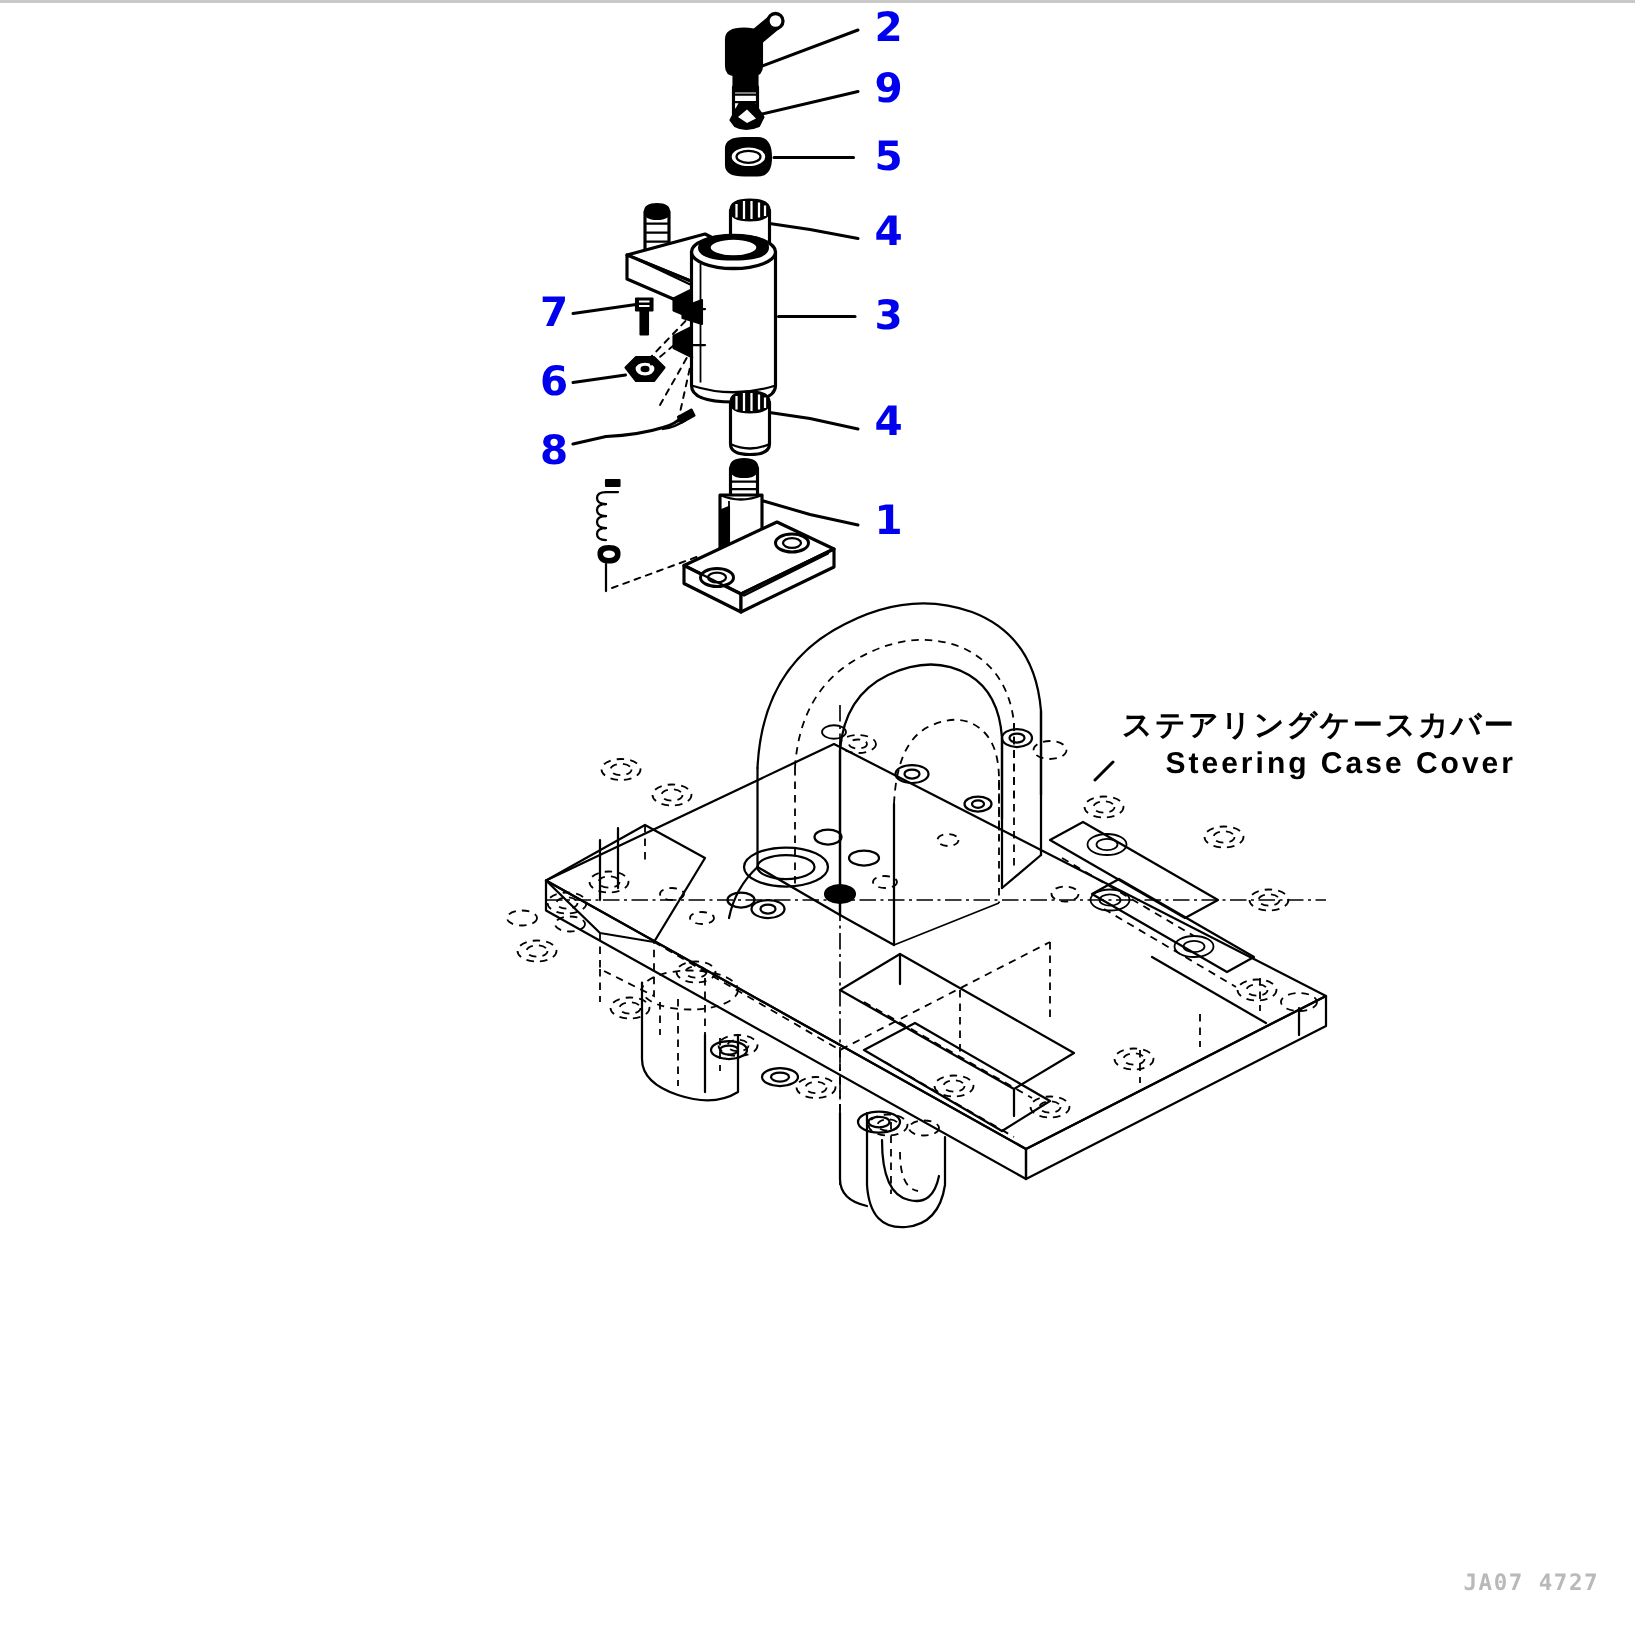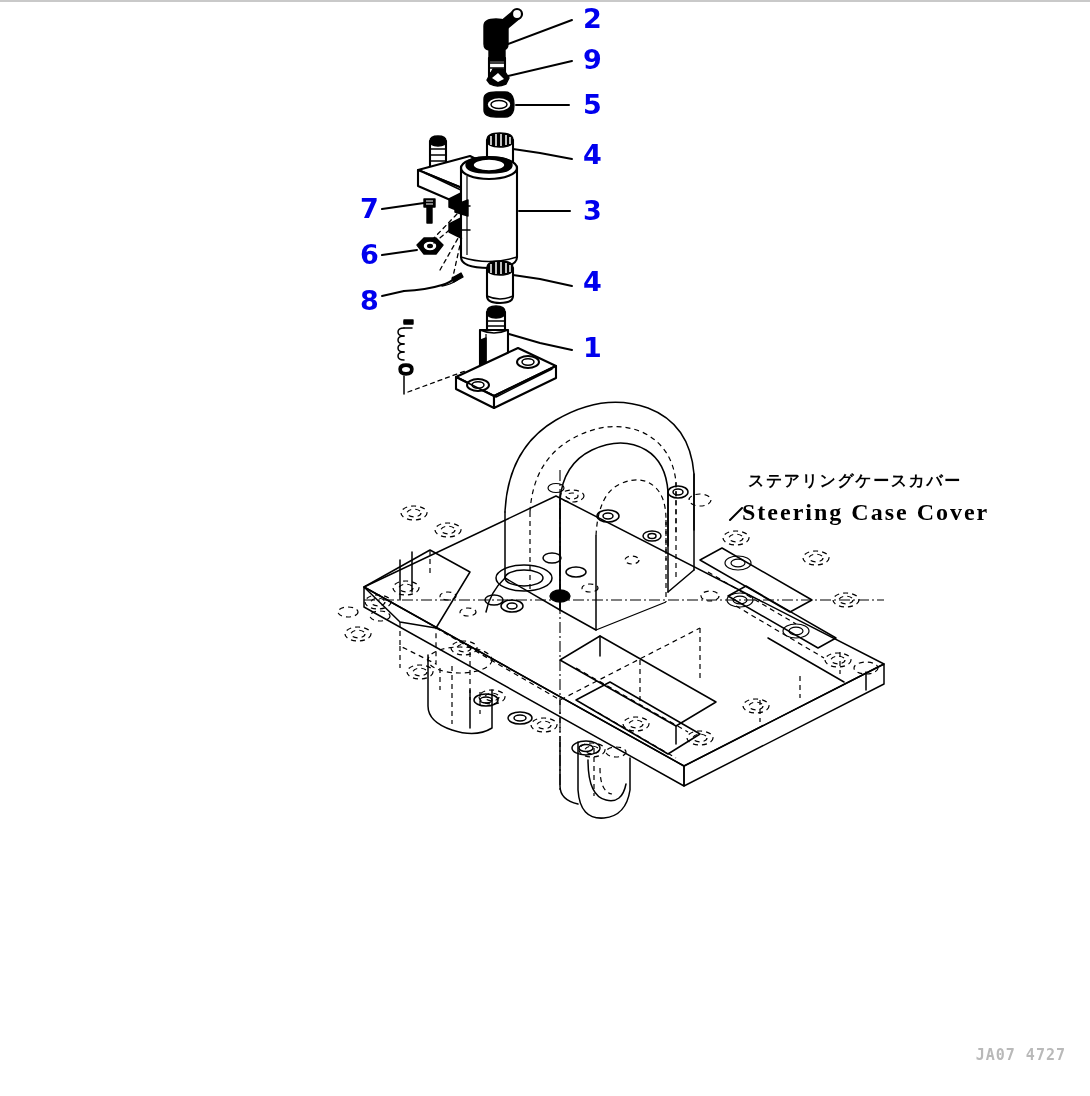--- a/index.html
+++ b/index.html
@@ -40,27 +40,28 @@
   .cap-label {
     position: absolute;
     color: #000000;
     font-weight: bold;
     line-height: 1.18;
     white-space: nowrap;
     user-select: none;
   }
   .cap-jp {
     font-family: "DejaVu Sans", sans-serif;
-    font-size: 16px;
+    font-size: 20px;
     letter-spacing: 1.5px;
   }
   .cap-en {
-    font-family: Liberation Serif, serif;
-    font-size: 24px;
+    font-family: Liberation Sans, sans-serif;
+    font-size: 20px;
     letter-spacing: 2.0px;
+    margin-left: 35px;
   }
   #drawing-code {
     position: absolute;
     right: 24px;
     top: 1046px;
     font-family: "DejaVu Sans Mono", monospace;
     font-size: 15px;
     font-weight: bold;
     color: #b9b9b9;
     letter-spacing: 1px;

